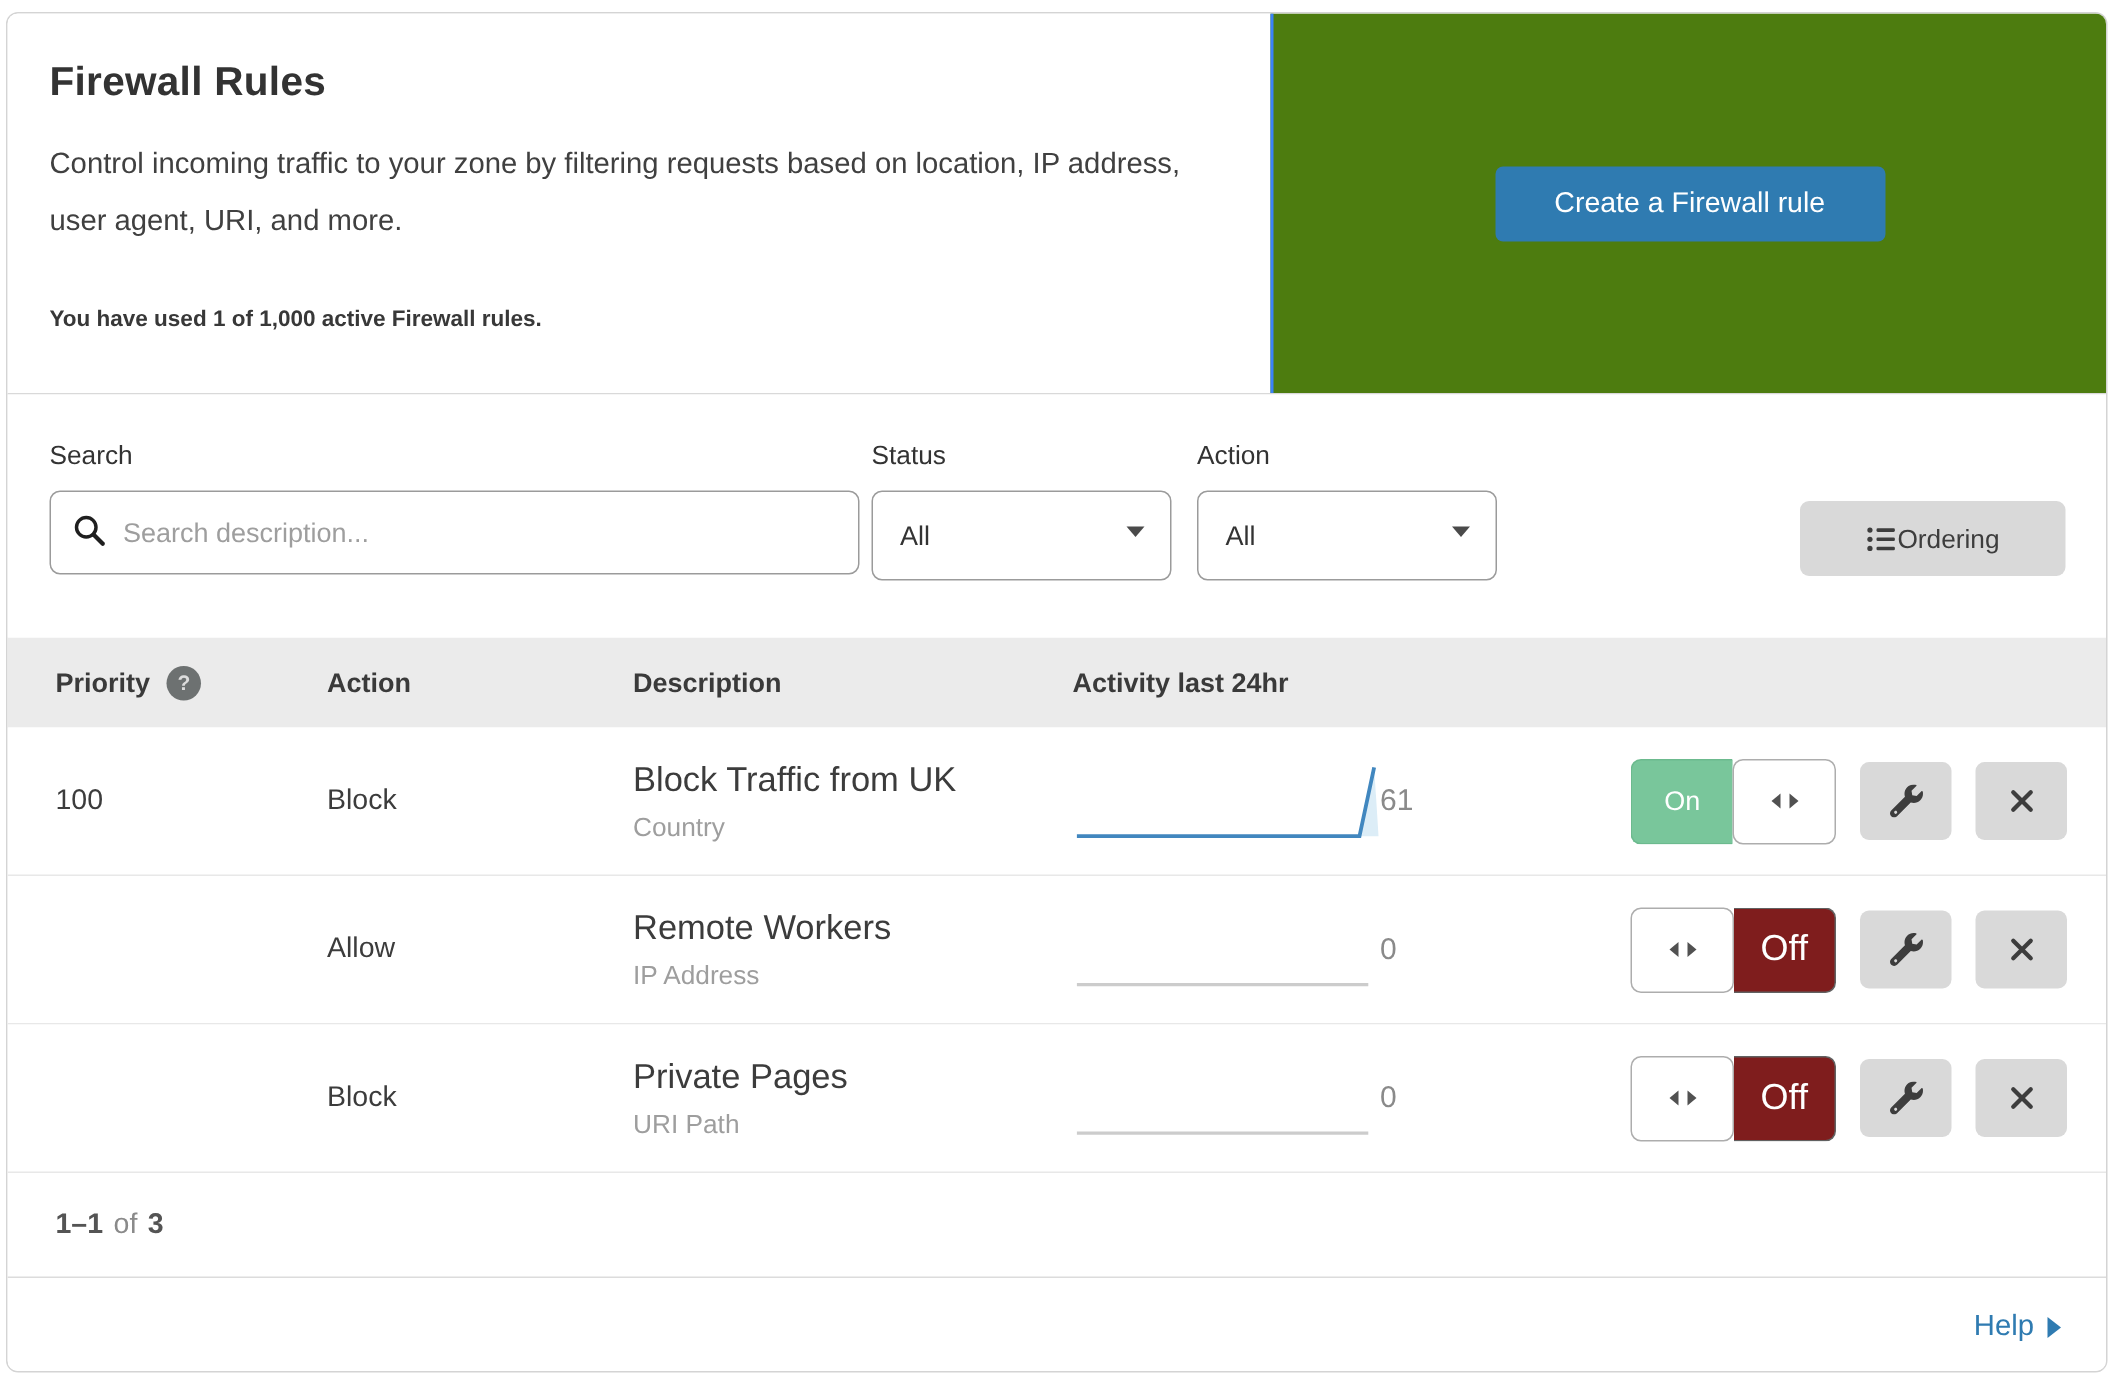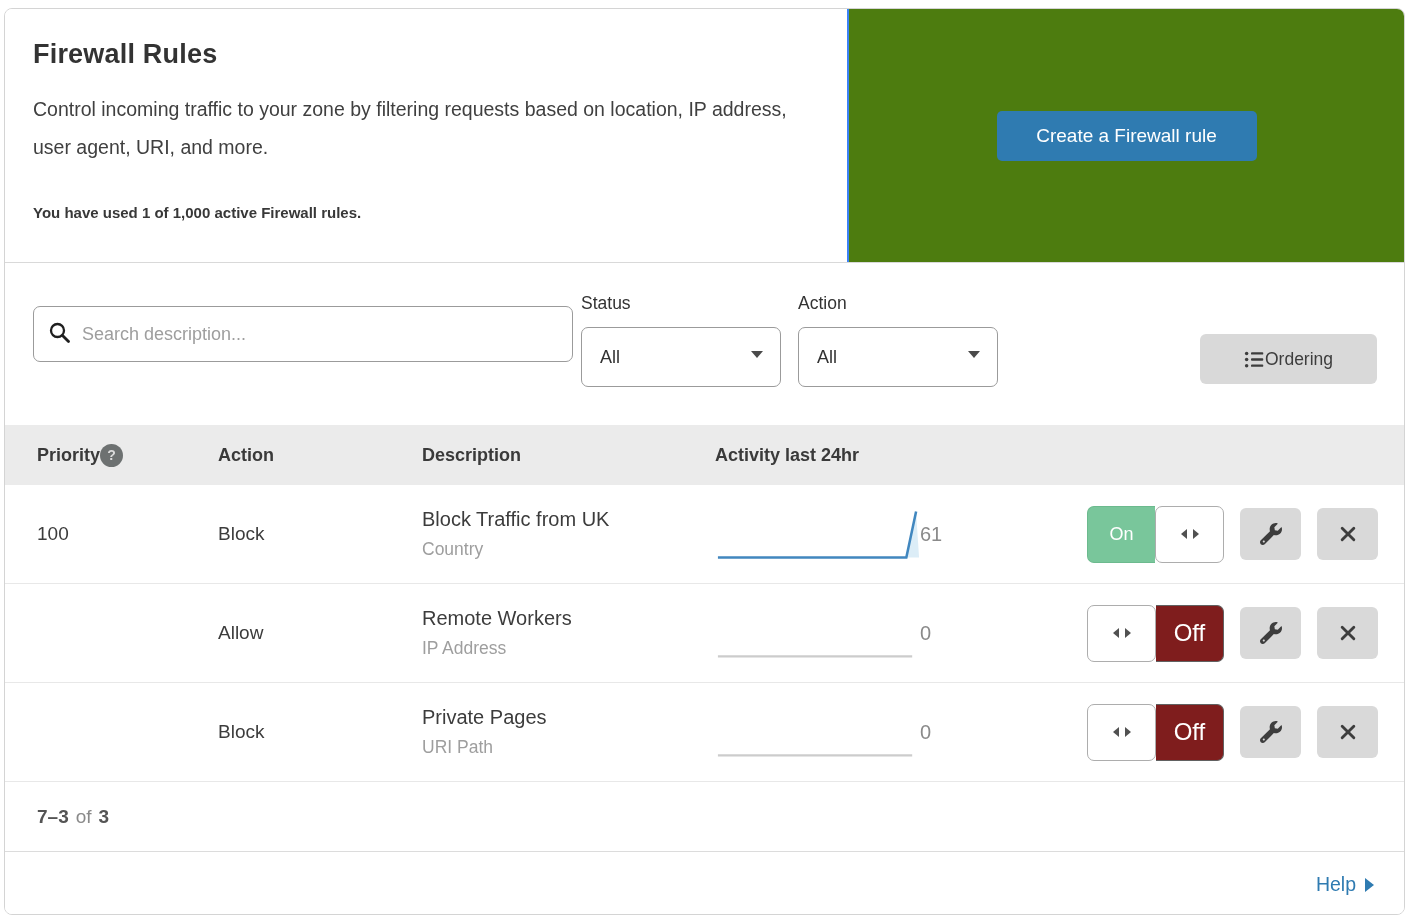--- a/index.html
+++ b/index.html
@@ -73,31 +73,31 @@
   }
 
   
   .grid-cols {
     display: grid;
     grid-template-columns: 181px 204px 293px 282px 1fr;
     padding-left: 32px;
     align-items: center;
   }
   .thead { height: 60px; background: #ebebeb; font-weight: 700; font-size: 18px; color: #3a3a3a; }
-  .th-priority { display: flex; align-items: center; }
+  .th-priority { display: flex; align-items: center; gap: 11px; }
   .help-circle {
     width: 23px; height: 23px; border-radius: 50%;
     background: #6d7171; color: #dcdcdc;
     font-size: 14px; font-weight: 700;
     display: flex; align-items: center; justify-content: center;
     cursor: pointer;
   }
   .trow { height: 99px; border-bottom: 1px solid #e8e8e8; background: #fff; }
   .cell-main { font-size: 19px; color: #3c3c3c; }
-  .desc-title { font-size: 20px; color: #3c3c3c; }
+  .desc-title { font-size: 23px; color: #3c3c3c; }
   .desc-sub { margin-top: 8px; font-size: 17.5px; color: #9e9e9e; }
   .activity-cell { display: flex; align-items: center; }
   .spark { width: 205px; height: 58px; flex: 0 0 205px; }
   .activity-count { font-size: 20px; color: #8a8a8a; }
 
   .controls-cell { display: flex; align-items: center; justify-content: flex-end; padding-right: 26px; gap: 16px; }
 
   
   .toggle { display: flex; width: 137px; height: 57px; cursor: pointer; }
   .tg-on {
@@ -156,20 +156,21 @@
       <p class="page-desc">Control incoming traffic to your zone by filtering requests based on location, IP address, user agent, URI, and more.</p>
       <p class="usage-note">You have used 1 of 1,000 active Firewall rules.</p>
     </div>
     <div class="header-right">
       <button class="create-btn">Create a Firewall rule</button>
     </div>
   </div>
 
   <div class="filter-section">
     <div class="search-group">
+      <label class="filter-label">Search</label>
       <div class="search-wrap">
         <svg class="search-icon" viewBox="0 0 24 24" fill="none">
           <circle cx="9.5" cy="9.5" r="6.5" stroke="#1f1f1f" stroke-width="2.3"></circle>
           <line x1="14.5" y1="14.5" x2="20.5" y2="20.5" stroke="#1f1f1f" stroke-width="2.8" stroke-linecap="round"></line>
         </svg>
         <input class="search-input" type="text" placeholder="Search description..." style="">
       </div>
     </div>
 
     <div class="status-group">
@@ -312,21 +313,21 @@
       <button class="icon-btn">
         <svg width="20" height="20" viewBox="0 0 24 24">
           <line x1="5" y1="5" x2="19" y2="19" stroke="#3d3d3d" stroke-width="3.4" stroke-linecap="round"></line>
           <line x1="19" y1="5" x2="5" y2="19" stroke="#3d3d3d" stroke-width="3.4" stroke-linecap="round"></line>
         </svg>
       </button>
     </div>
   </div>
 
   <div class="pagination-row">
-    <span class="rng">7–3</span>
+    <span class="rng">1–1</span>
     <span class="of">of</span>
     <span class="tot">3</span>
   </div>
 
   <div class="help-row">
     <a class="help-link">
       <span>Help</span>
       <span class="help-arrow"></span>
     </a>
   </div>

